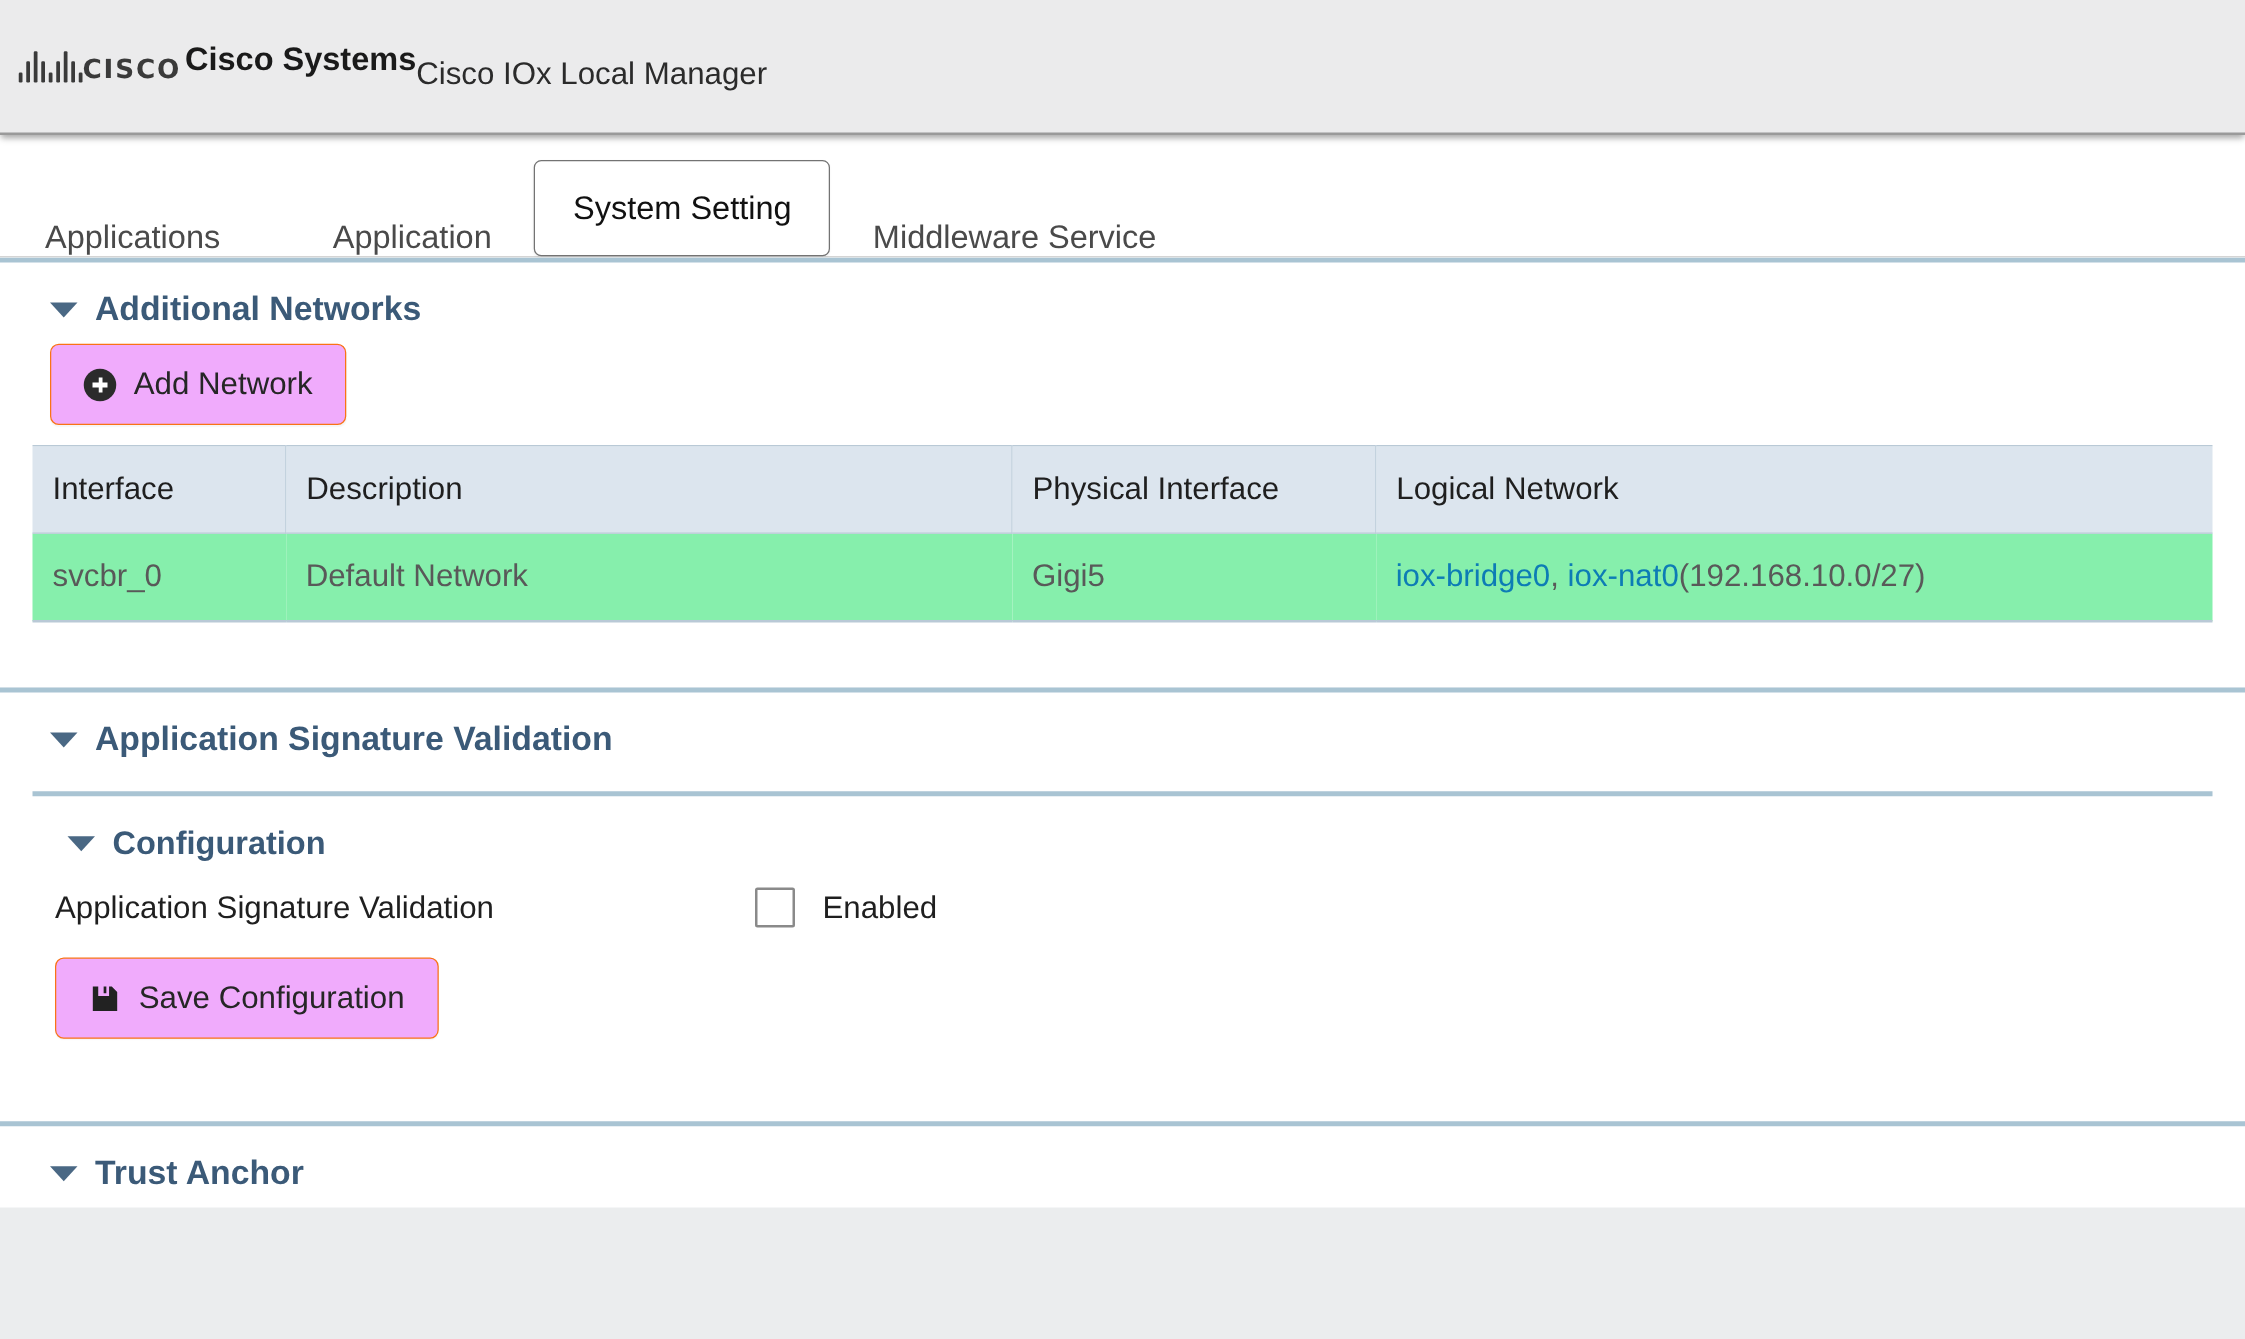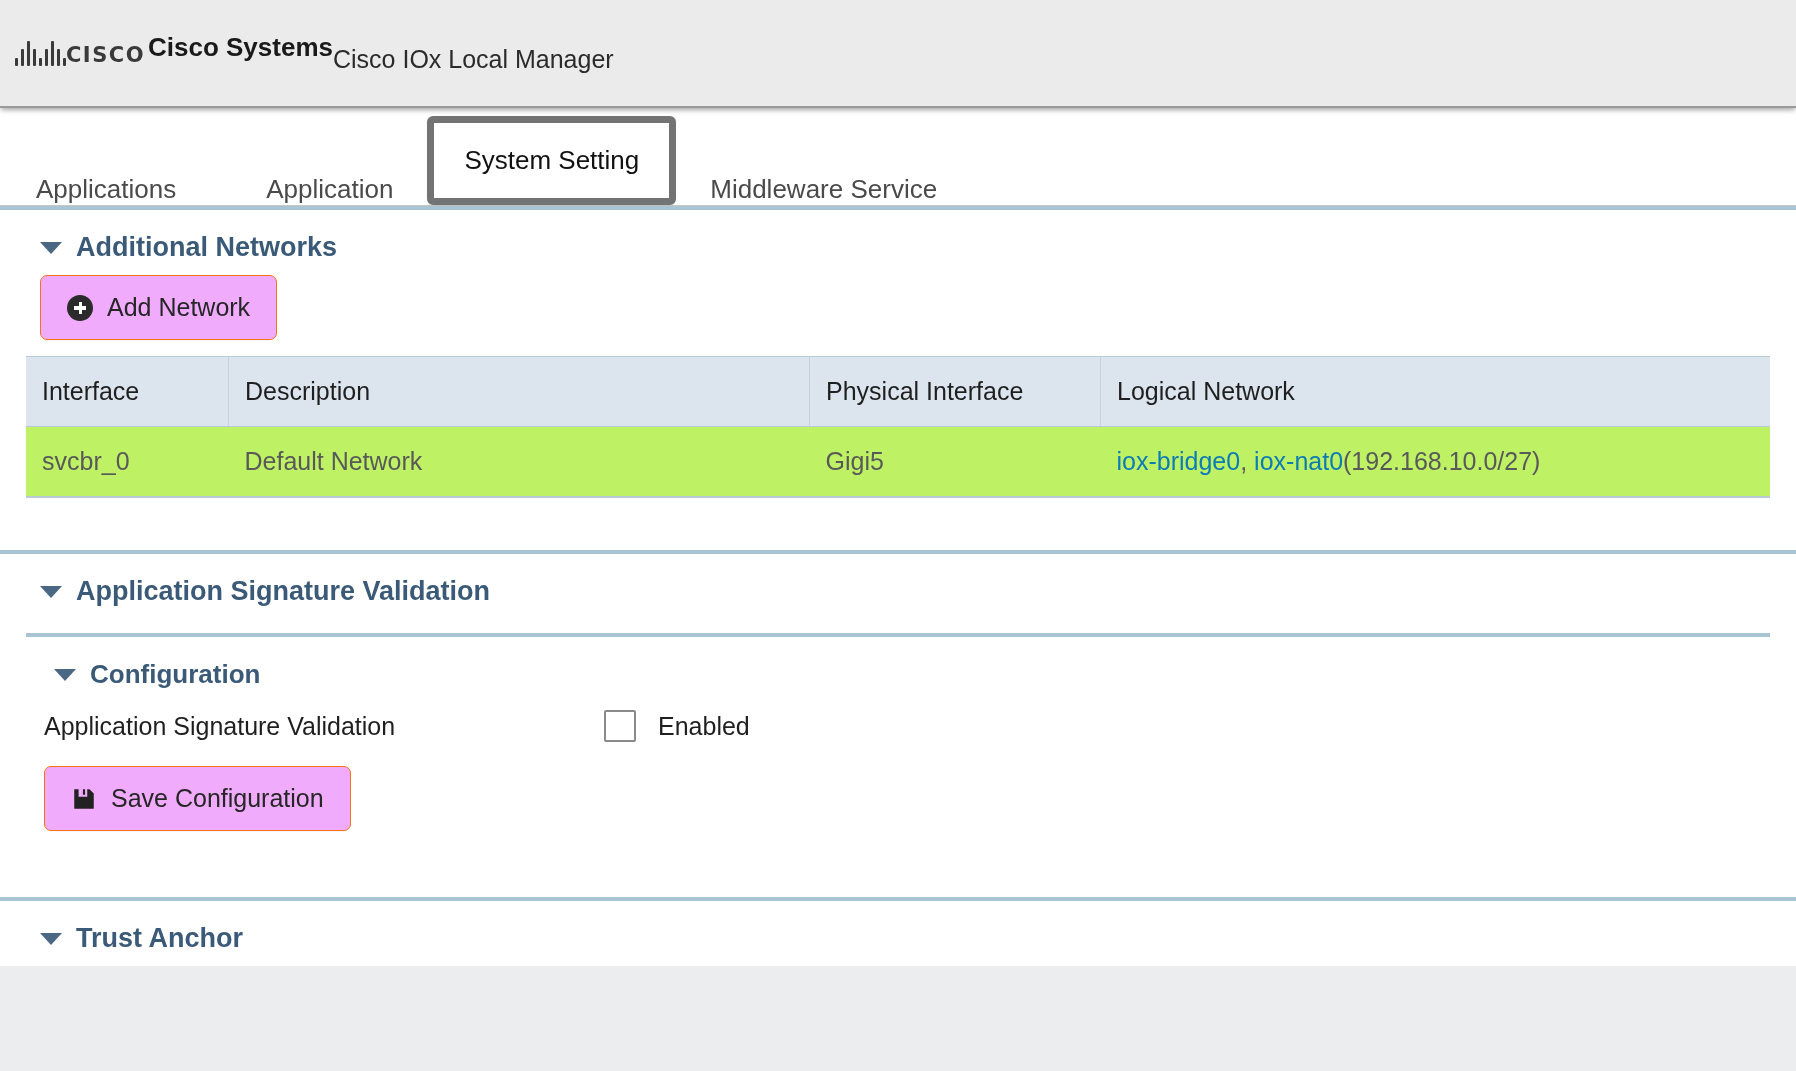--- a/index.html
+++ b/index.html
@@ -83,21 +83,21 @@
   .tab {
     font-size: 26px;
     color: #4a4a4a;
     padding: 24px 34px 0 34px;
     white-space: nowrap;
     cursor: pointer;
   }
   .tab.first { padding-left: 0; padding-right: 56px; }
   .tab.active {
     color: #111111;
-    border: 7px solid #737373;
+    border: 1px solid #737373;
     border-radius: 6px;
     background: #ffffff;
     padding: 22px 30px 22px 30px;
     margin-top: 10px;
     box-shadow: 0 1px 2px rgba(0,0,0,0.05);
   }
 
   
   .page {
     background: #ebedee;
@@ -177,21 +177,21 @@
     font-size: 25px;
     font-weight: normal;
     text-align: left;
     padding: 20px 16px;
     border-right: 1px solid #c3d2de;
     border-top: 1px solid #b9c9d6;
     border-bottom: 1px solid #b9c9d6;
   }
   .net-table th:last-child { border-right: none; margin-left: 32px; }
   .net-table td {
-    background: #bef264;
+    background: #86efac;
     color: #595959;
     font-size: 25px;
     padding: 20px 16px;
     border-bottom: 2px solid #b9c9d6;
   }
   .col-iface { width: 170px; }
   .col-desc  { width: 548px; }
   .col-phys  { width: 258px; }
   .link {
     color: #0d7cb5;

